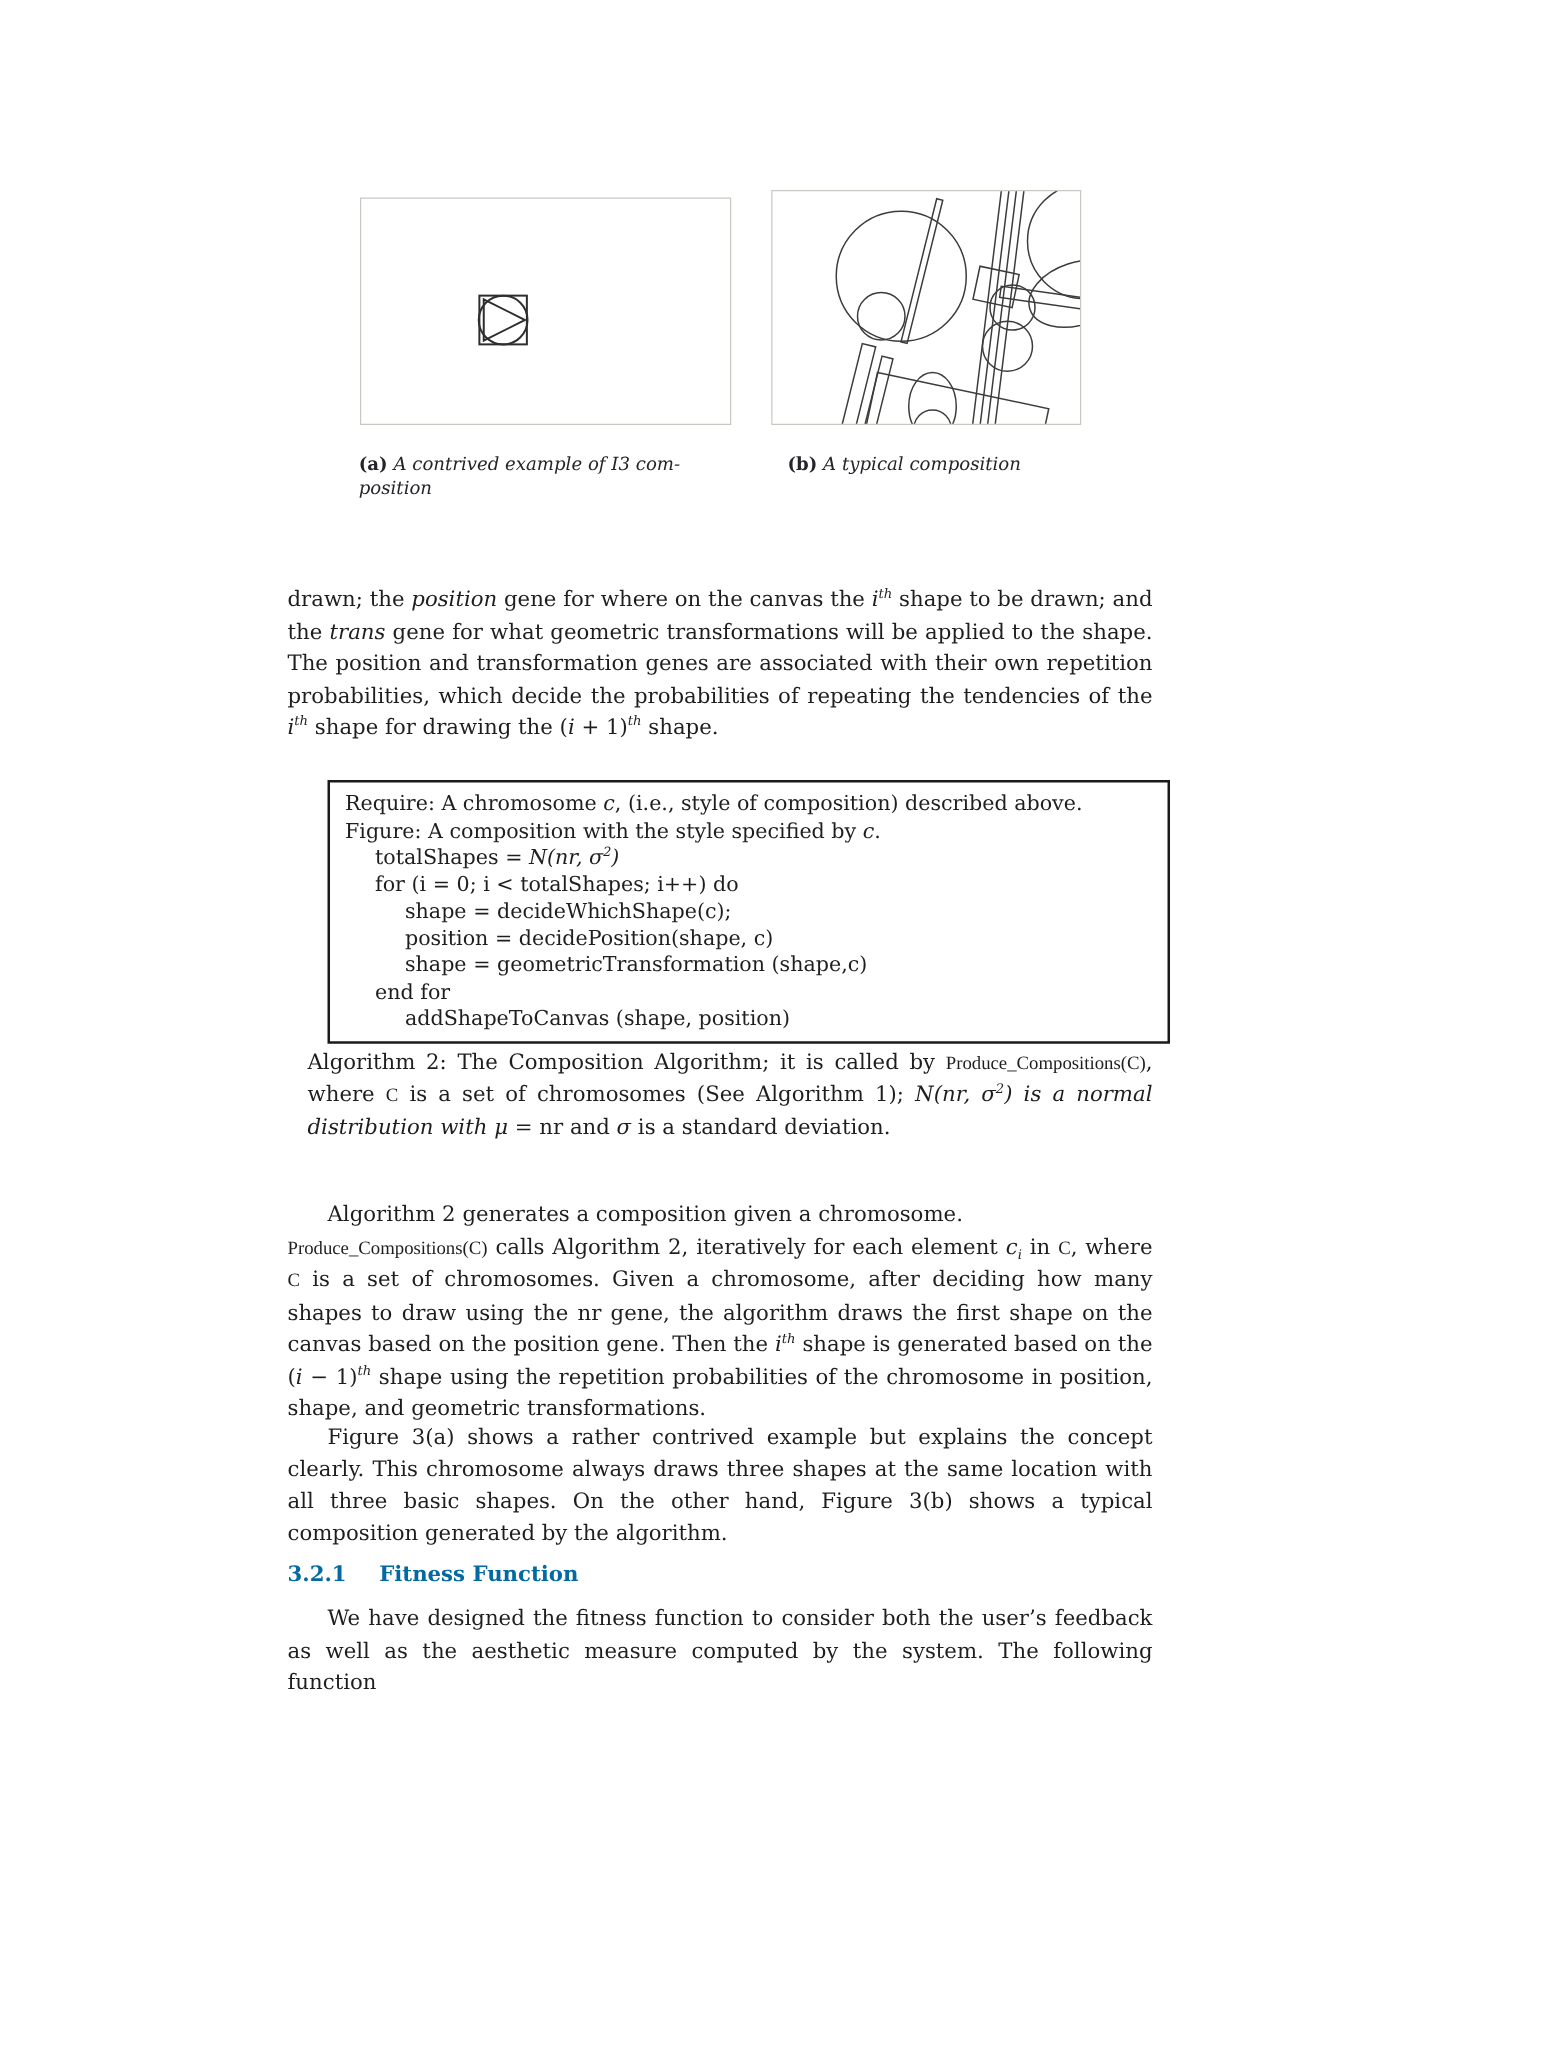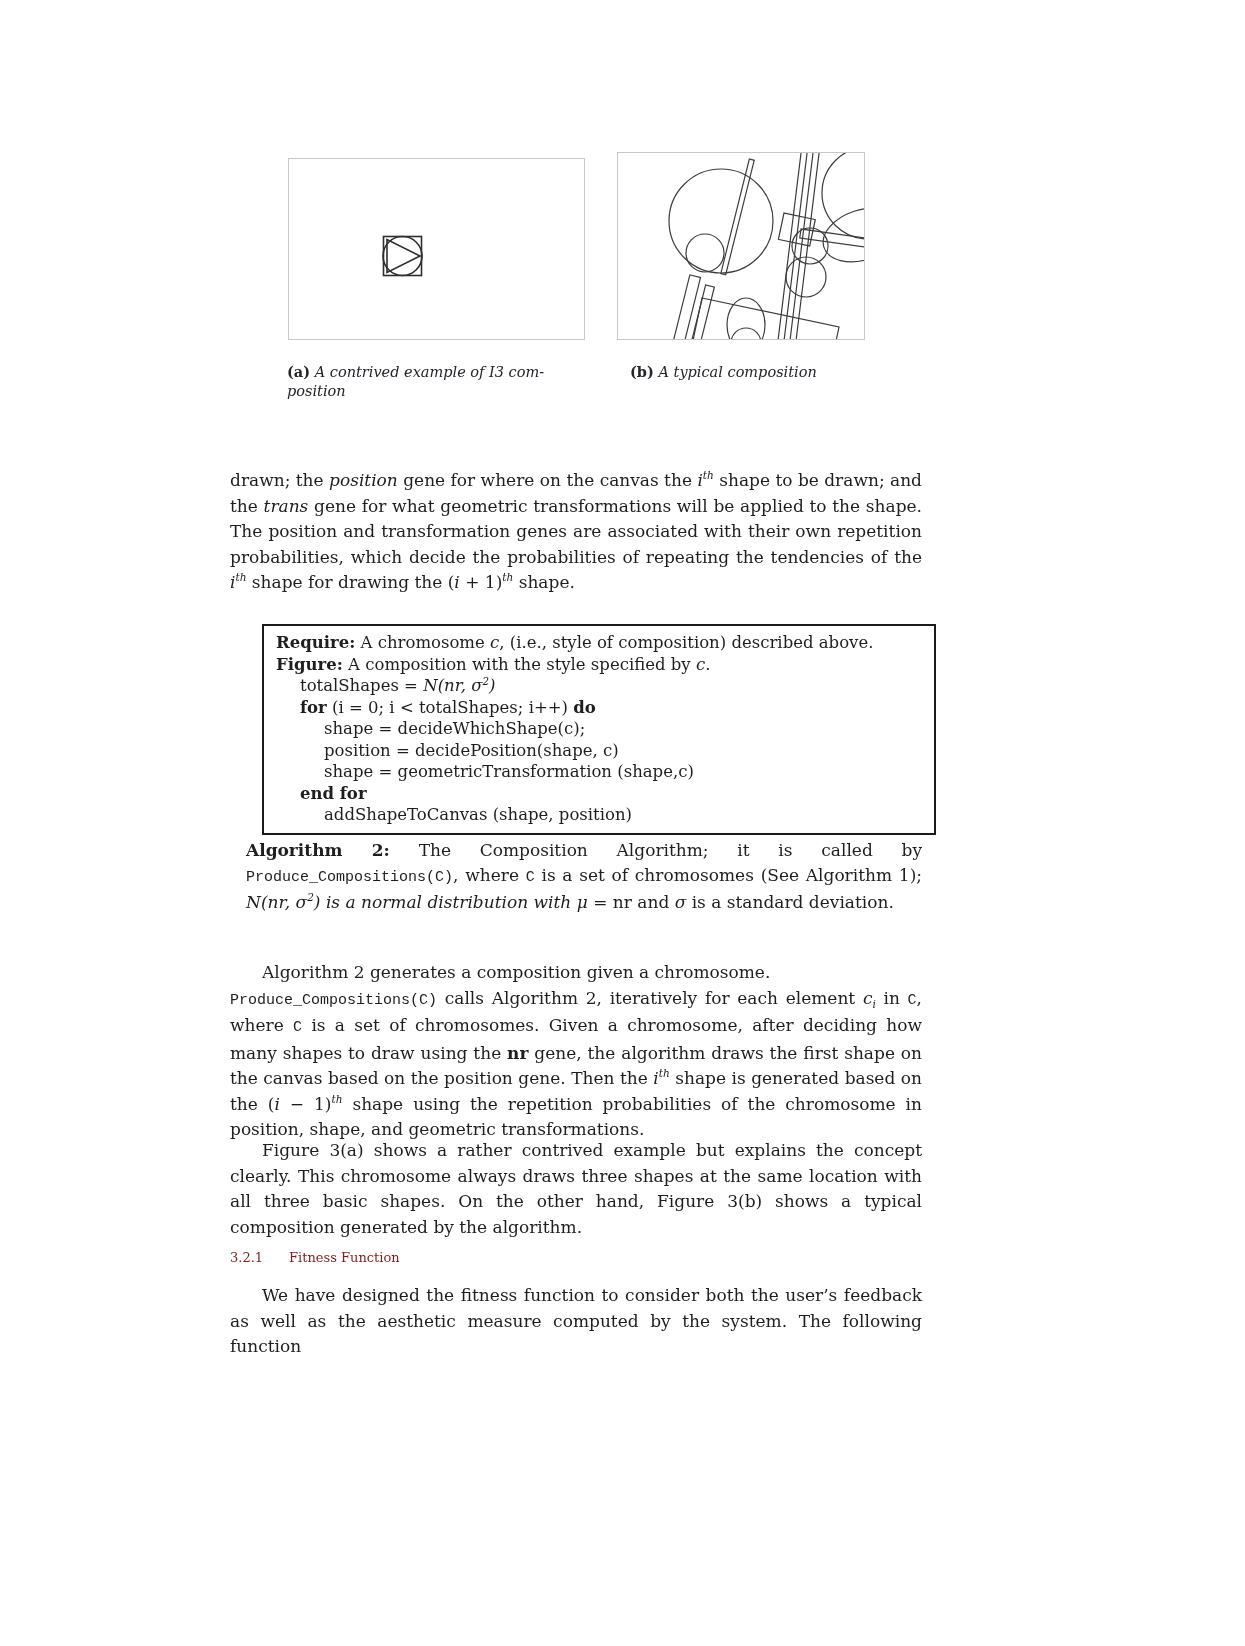--- a/index.html
+++ b/index.html
@@ -8,33 +8,33 @@
   .panel{position:absolute;background:#ffffff;border:1px solid #c9c9c3;box-sizing:border-box;}
   .panel svg{display:block;}
   .caption-small{position:absolute;font-size:14.5px;line-height:19px;color:#24242a;}
   .caption-small .lbl{font-weight:700;font-style:normal;}
   .caption-small .it{font-style:italic;}
   .fig-caption{position:absolute;left:230px;width:692px;text-align:center;font-size:17px;color:#1e1e1e;}
   .body-text{position:absolute;left:230px;width:692px;font-size:17px;line-height:25.5px;
              text-align:justify;color:#1e1e1e;}
   .ti{text-indent:32px;}
   .it{font-style:italic;}
-  .bf{font-weight:700;}
-  .mono{font-family:Liberation Mono, monospace;font-size:15px;}
+  .bf{font-weight:400;}
+  .mono{font-family:Liberation Serif, serif;font-size:15px;}
   sup{font-size:0.62em;line-height:0;vertical-align:super;font-style:italic;}
   sub{font-size:0.62em;line-height:0;vertical-align:sub;font-style:italic;}
   .algo-box{position:absolute;left:262px;top:624px;width:674px;box-sizing:border-box;
             border:2px solid #1a1a1a;padding:6px 12px 7px 12px;font-size:16.5px;line-height:21.5px;}
   .algo-line{white-space:nowrap;}
   .ind1{padding-left:24px;}
   .ind2{padding-left:48px;}
   .scriptN{font-style:italic;}
   .algo-caption{position:absolute;left:246px;top:838px;width:676px;font-size:17px;
                 line-height:25px;text-align:justify;}
-  .sec-heading{position:absolute;left:230px;font-weight:400;font-size:13px;color:#7f1d1d;}
+  .sec-heading{position:absolute;left:230px;font-weight:700;font-size:17px;color:#0369a1;}
   .sec-heading .num{margin-right:26px;}
   .page-number{position:absolute;left:230px;width:692px;text-align:center;font-size:16px;color:#2a2a35;}
 </style>
 </head>
 <body>
 
 <div class="page">
 
   <div class="panel" style="left:288px;top:158px;width:297px;height:182px;">
     <svg width="295" height="180" viewBox="0 0 295 180">

